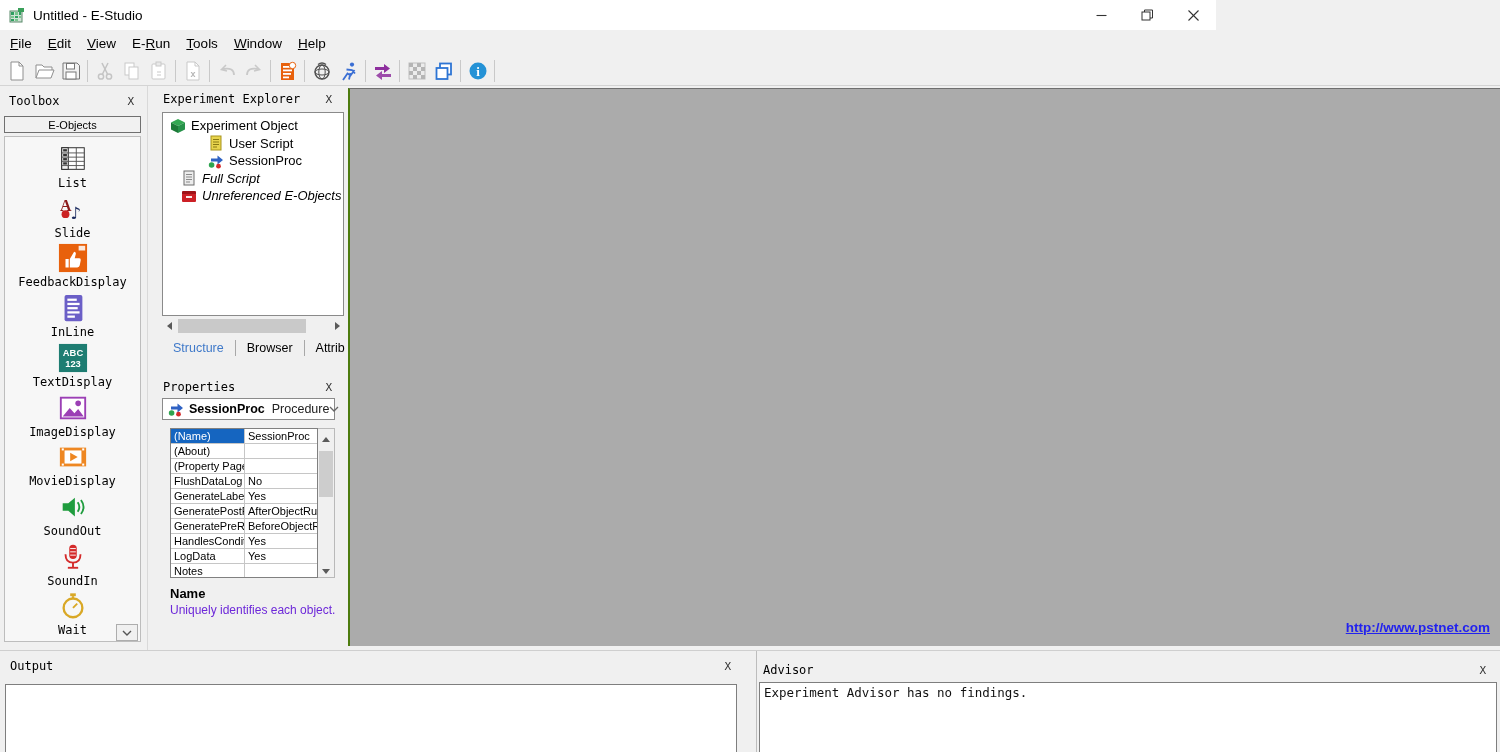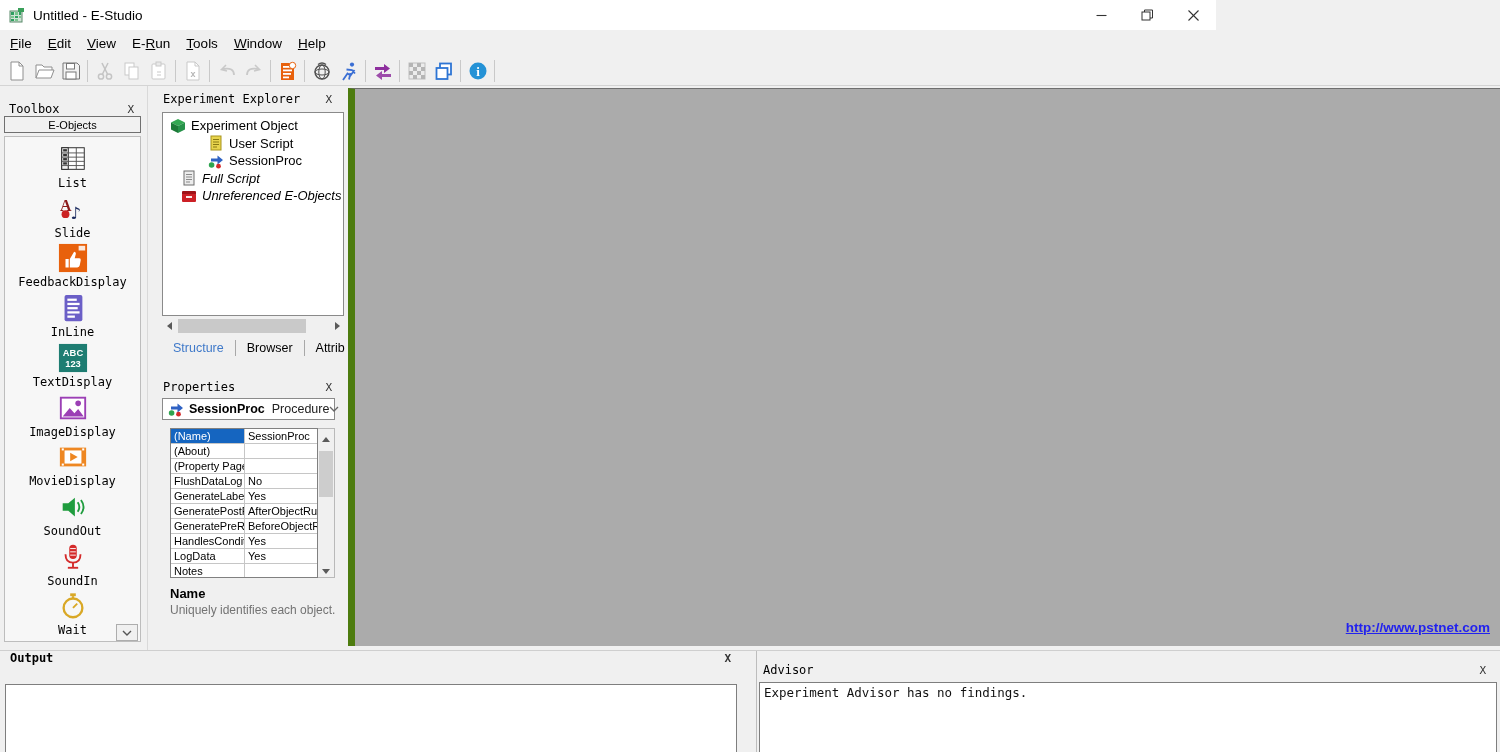--- a/index.html
+++ b/index.html
@@ -29,21 +29,21 @@
 
   
   #main{position:absolute;left:0;top:86px;width:1500px;height:564px;}
 
   .panel-head{position:absolute;display:flex;justify-content:space-between;align-items:center;
     font-family:"DejaVu Sans Mono",monospace;font-size:12px;}
   .panel-x{font-family:"DejaVu Sans Mono",monospace;font-size:11px;color:#333;}
 
   
   #toolbox{position:absolute;left:0;top:0;width:148px;height:564px;border-right:1px solid #d9d9d9;}
-  #toolbox .panel-head{top:16px;left:9px;right:13px;text-align:right;}
+  #toolbox .panel-head{top:8px;left:9px;right:13px;text-align:right;}
   #eobjects-header{position:absolute;top:30px;left:4px;width:137px;height:17px;
     border:1px solid #707070;background:#f1f1f1;font-size:11px;
     display:flex;align-items:center;justify-content:center;}
   #toolbox-items{position:absolute;top:50px;left:4px;width:137px;bottom:8px;
     background:#f7f7f7;border:1px solid #bdbdbd;padding-top:7px;
     display:flex;flex-direction:column;align-items:center;}
   .tb-item{height:50px;width:100%;display:flex;flex-direction:column;align-items:center;}
   .tb-label{font-family:"DejaVu Sans Mono",monospace;font-size:12px;margin-top:2px;}
   #toolbox-scroll-down{position:absolute;right:9px;bottom:9px;width:22px;height:17px;
     border:1px solid #adadad;background:#f0f0f0;display:flex;align-items:center;justify-content:center;}
@@ -78,33 +78,33 @@
   .pg-row{height:15px;display:flex;font-size:11px;border-bottom:1px solid #c6c6c6;}
   .pg-name{width:74px;padding:1px 3px 0;border-right:1px solid #c6c6c6;overflow:hidden;white-space:nowrap;}
   .pg-val{flex:1;padding:1px 3px 0;overflow:hidden;white-space:nowrap;}
   .pg-row.selected .pg-name{background:#1565c0;color:#fff;}
   #pg-vscroll{width:17px;background:#f0f0f0;border:1px solid #b9b9b9;border-left:none;position:relative;}
   #pg-vscroll .thumb{position:absolute;left:1px;right:1px;top:22px;height:46px;background:#cdcdcd;}
   #pg-vscroll .scroll-arrow{left:0;right:0;width:auto;}
   #pg-vscroll .arr-down{top:auto;bottom:0;}
   #prop-desc{position:absolute;top:212px;left:15px;right:6px;bottom:4px;}
   #prop-desc .desc-heading{font-weight:bold;font-size:13px;margin-bottom:2px;}
-  #prop-desc .desc-text{font-size:12px;color:#737373;}
+  #prop-desc .desc-text{font-size:12px;color:#6d28d9;}
 
   
   #workspace{position:absolute;left:348px;top:2px;right:0;bottom:4px;background:#ababab;
-    border-left:7px solid #4d7c0f;border-top:1px solid #6f6f6f;}
+    border-left:2px solid #4d7c0f;border-top:1px solid #6f6f6f;}
   #pstnet-link{position:absolute;right:10px;bottom:11px;font-size:13.5px;font-weight:bold;
     color:#2222ee;text-decoration:underline;cursor:pointer;}
 
   
   #bottom{position:absolute;left:0;top:650px;width:1500px;height:102px;background:#f0f0f0;
     border-top:1px solid #cfcfcf;}
   #output-panel{position:absolute;left:0;top:0;width:745px;height:102px;}
-  #output-panel .panel-head{top:0;left:10px;right:14px;font-weight:bold;}
+  #output-panel .panel-head{top:8px;left:10px;right:14px;}
   #output-box{position:absolute;top:33px;left:5px;right:8px;bottom:-2px;background:#fff;
     border:1px solid #7e7e7e;font-family:"DejaVu Sans Mono",monospace;font-size:12.5px;padding:2px 4px;}
   #advisor-panel{position:absolute;left:756px;top:0;right:0;height:102px;border-left:1px solid #bdbdbd;}
   #advisor-panel .panel-head{top:12px;left:6px;right:14px;}
   #advisor-box{position:absolute;top:31px;left:2px;right:3px;bottom:-2px;background:#fff;
     border:1px solid #7e7e7e;font-family:"DejaVu Sans Mono",monospace;font-size:12.5px;
     line-height:16px;padding:2px 4px;color:#111;}
 
   
   .tri{width:0;height:0;display:inline-block;}

